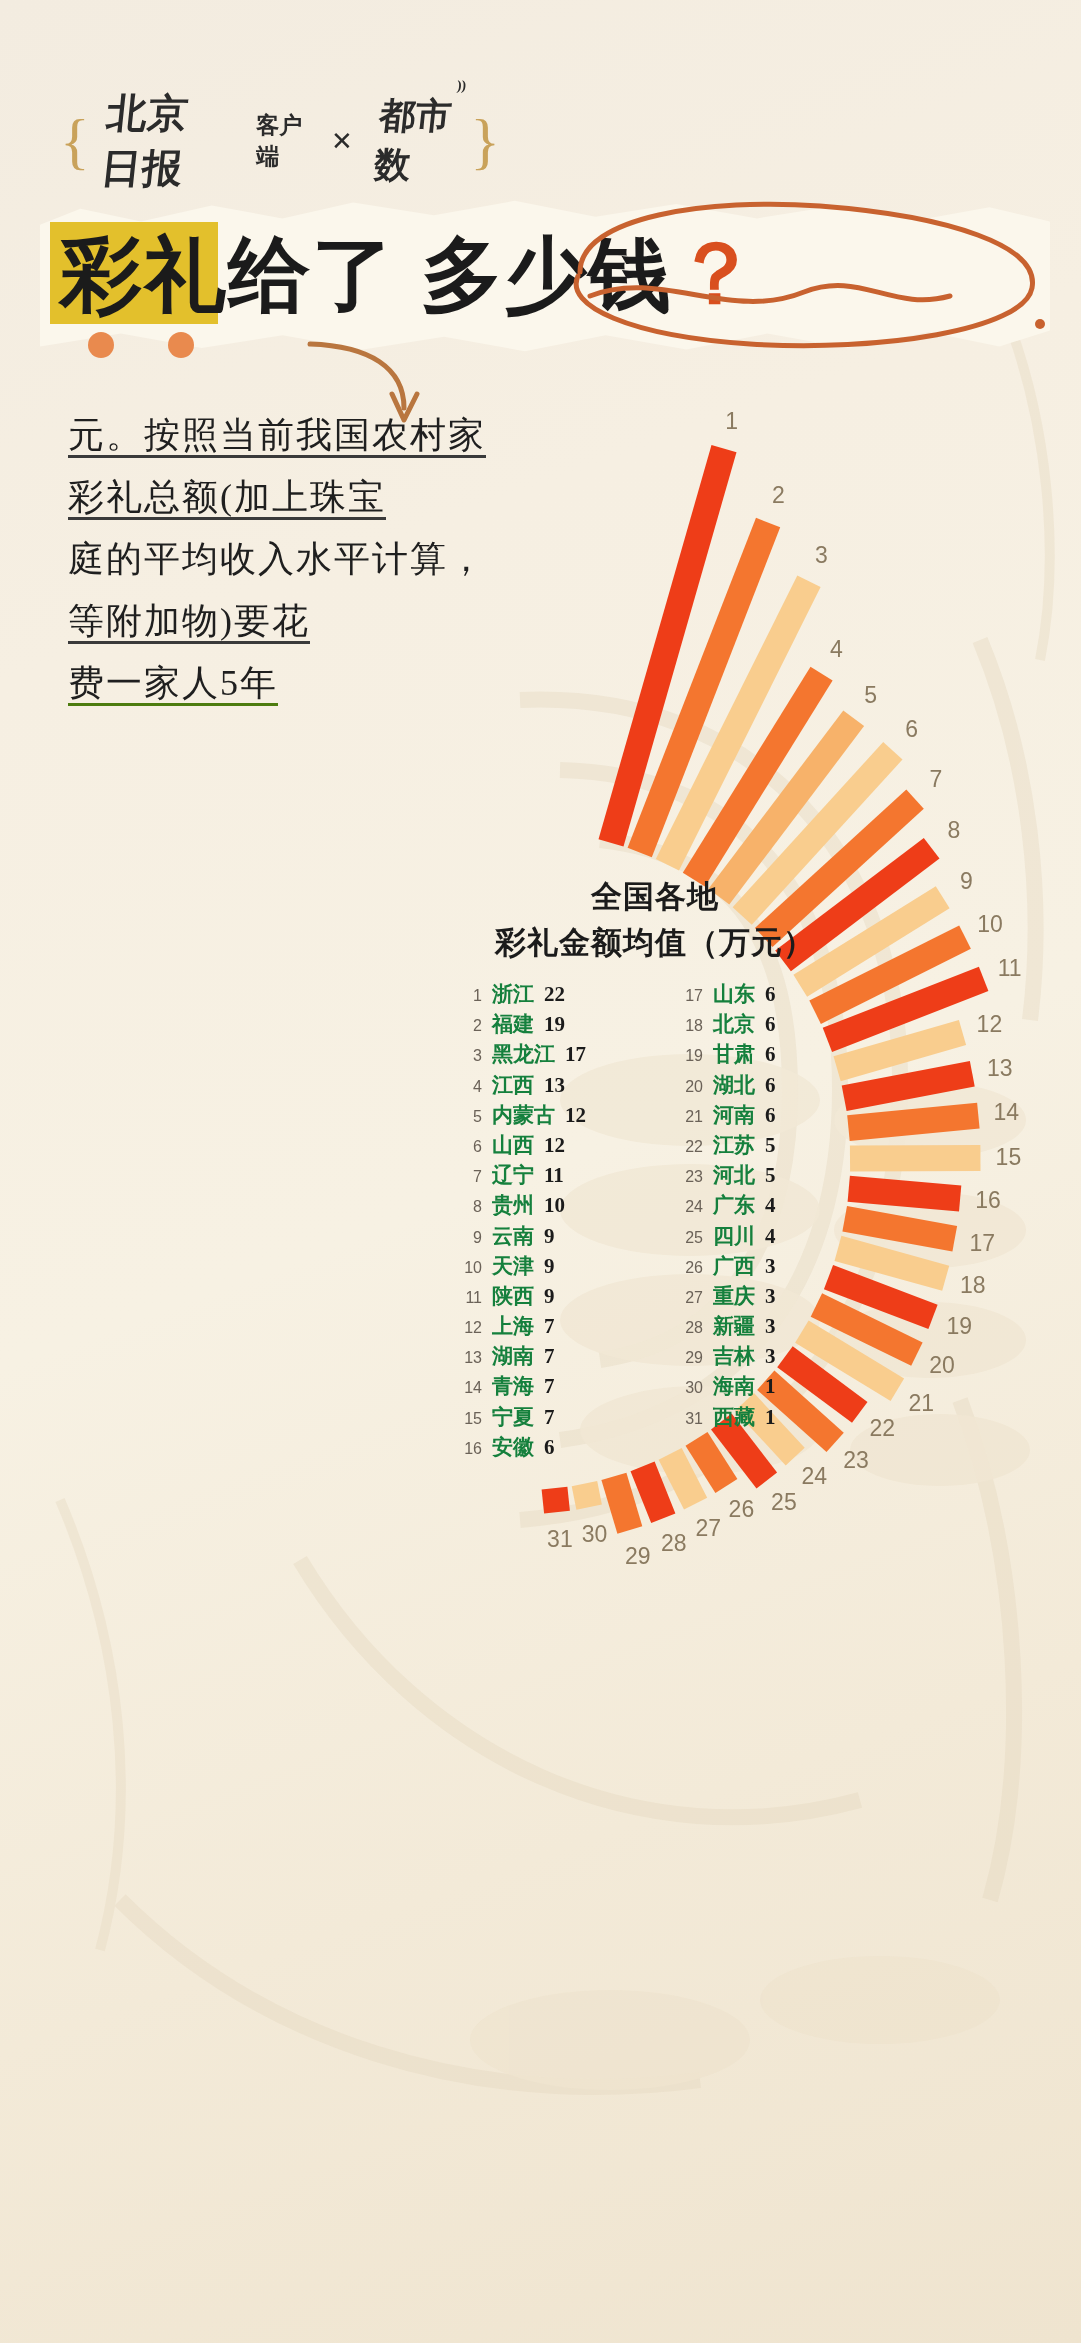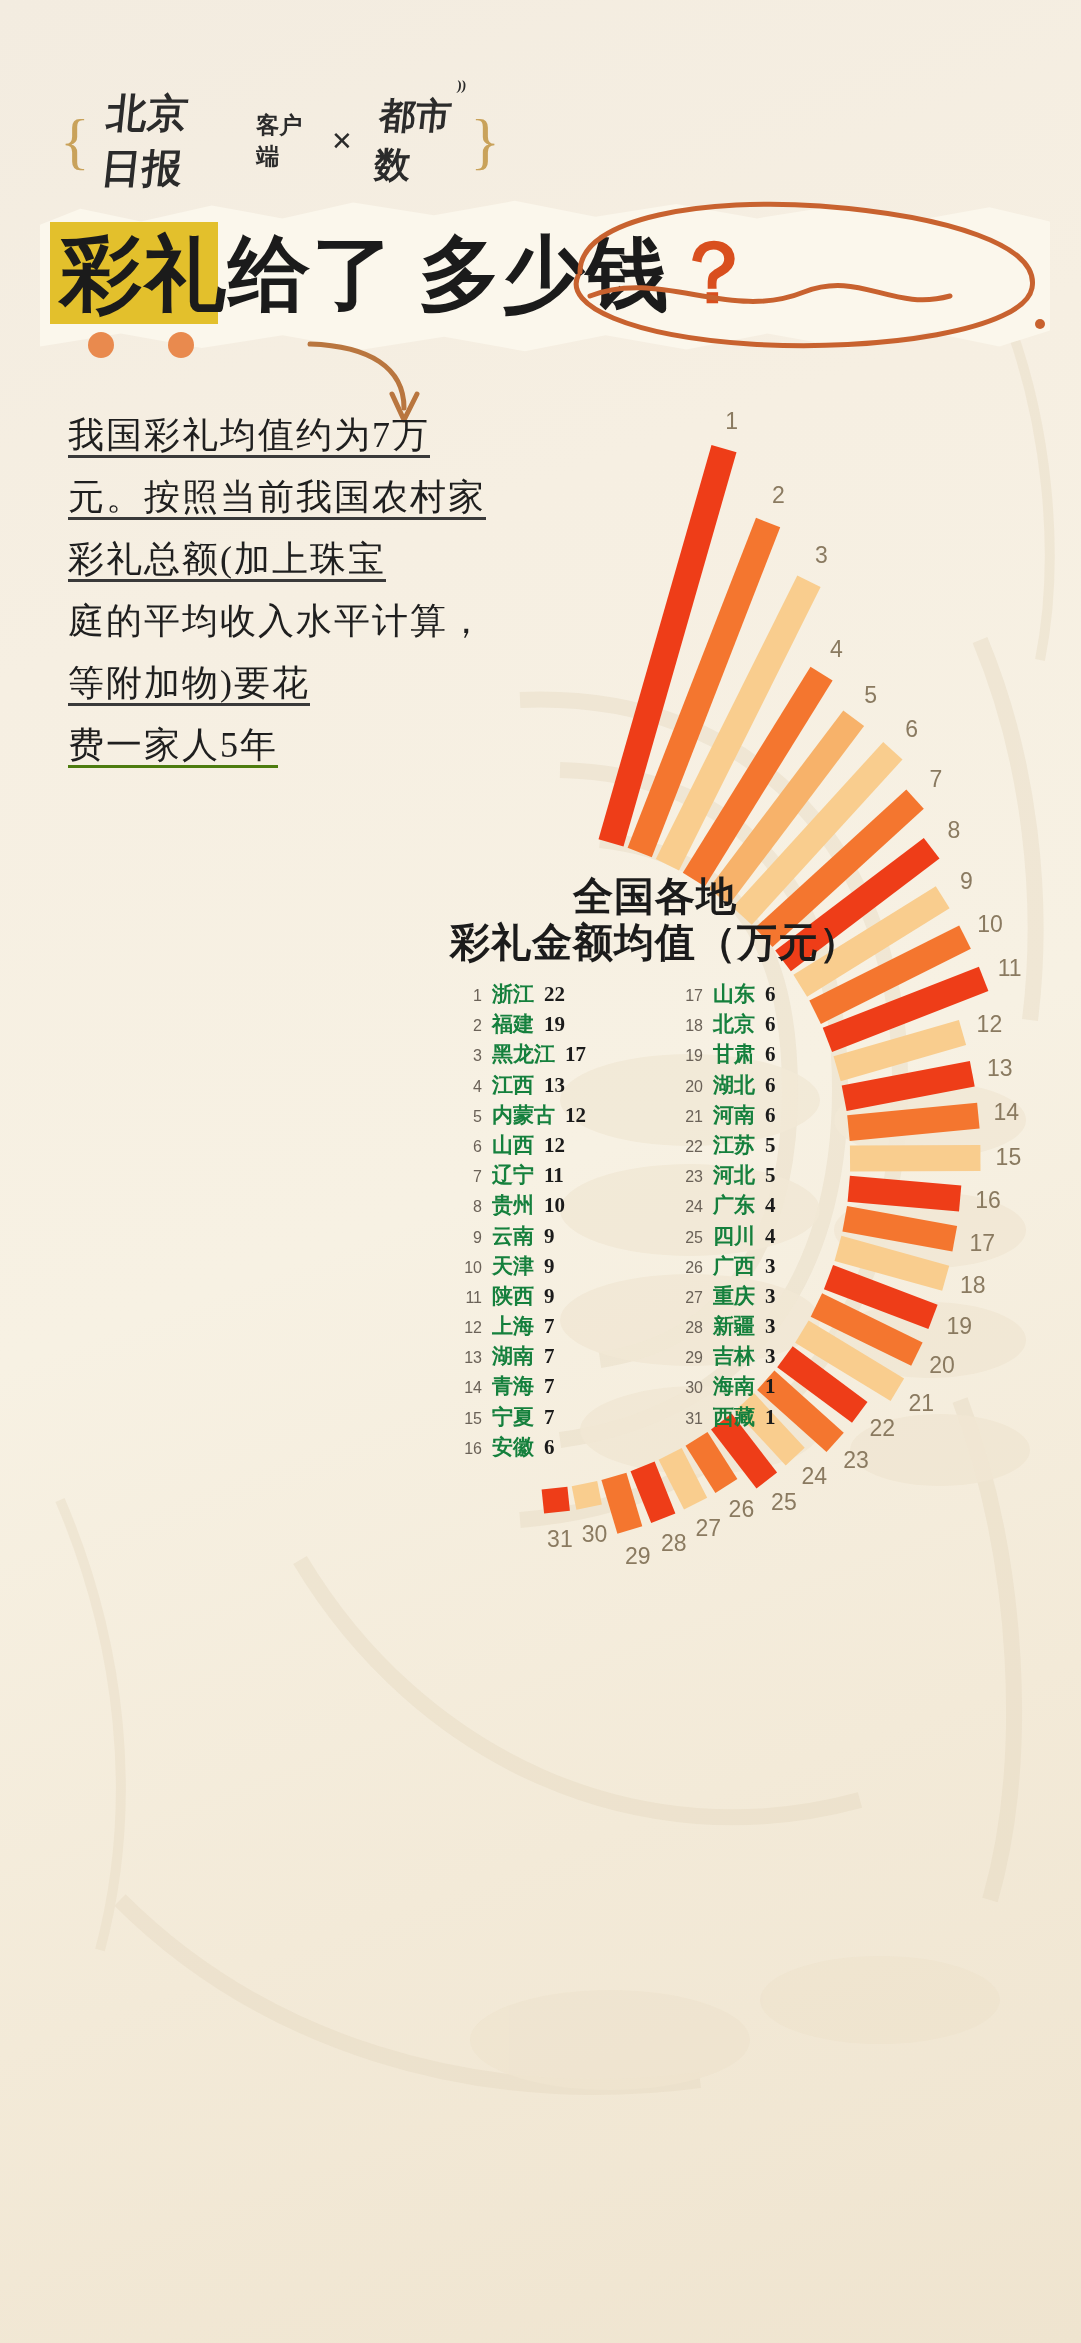--- a/index.html
+++ b/index.html
@@ -29,42 +29,42 @@
 
   
   .paper-band{position:absolute;left:40px;top:196px;width:1010px;height:160px;
     background:#fbf7ec;
     clip-path:polygon(0% 18%,4% 8%,10% 16%,17% 6%,24% 14%,31% 4%,39% 12%,47% 3%,55% 13%,63% 5%,71% 14%,79% 6%,87% 15%,94% 7%,100% 16%,100% 84%,95% 94%,88% 85%,80% 95%,72% 86%,64% 96%,56% 87%,48% 97%,40% 88%,32% 96%,24% 87%,16% 95%,8% 86%,0% 94%);
     box-shadow:0 2px 6px rgba(0,0,0,.04);}
 
   
   .title-wrap{position:absolute;left:48px;top:206px;width:1000px;height:140px;}
   .title-hl{position:absolute;left:2px;top:16px;width:168px;height:102px;background:#e3c02c;}
-  .title-text{position:relative;font-family:Liberation Serif, serif;font-weight:bold;
+  .title-text{position:relative;font-family:Liberation Sans, sans-serif;font-weight:bold;
               font-size:82px;color:#1b1b1b;letter-spacing:2px;line-height:134px;white-space:nowrap;padding-left:12px;}
   .title-text .q{color:#d94f1e;font-size:86px;}
   .scribble{position:absolute;left:520px;top:176px;width:540px;height:190px;pointer-events:none;}
   .dot-a,.dot-b{position:absolute;width:26px;height:26px;border-radius:50%;background:#e98a4e;}
   .dot-a{left:88px;top:332px;}
   .dot-b{left:168px;top:332px;}
 
   
   .lead{position:absolute;left:68px;top:404px;width:420px;
         font-family:"Liberation Serif",serif;font-size:36px;color:#1f1f1f;
         line-height:62px;letter-spacing:2px;}
   .lead .u-wave{border-bottom:3px solid #3a3a3a;}
   .lead .u-red{border-bottom:3px solid #4d7c0f;}
   .arrow-curve{position:absolute;left:300px;top:336px;width:130px;height:90px;}
 
   
   .chart{position:absolute;left:0;top:0;width:1081px;height:2343px;pointer-events:none;}
 
   
   .legend{position:absolute;left:440px;top:874px;width:430px;}
-  .legend-title{font-family:"Liberation Serif",serif;font-weight:bold;font-size:40px;
+  .legend-title{font-family:"Liberation Serif",serif;font-weight:bold;font-size:31px;
                 color:#1b1b1b;line-height:46px;text-align:center;letter-spacing:1px;}
   .legend-cols{display:flex;gap:26px;margin-top:14px;padding-left:14px;}
   .legend-col{flex:1;}
   .legend-item{display:flex;align-items:baseline;gap:10px;height:30.2px;}
   .legend-rank{width:28px;text-align:right;font-size:16px;color:#6b6258;}
   .legend-name{font-family:"Liberation Serif",serif;font-weight:bold;font-size:21px;color:#15803d;white-space:nowrap;}
   .legend-val{font-family:"Liberation Serif",serif;font-weight:bold;font-size:21px;color:#1b1b1b;}
 
   
   .footer{position:absolute;left:66px;bottom:66px;font-size:19px;color:#3b3b3b;line-height:34px;}
@@ -136,21 +136,20 @@
 
   <div class="dot-a"></div>
   <div class="dot-b"></div>
 
   <svg class="arrow-curve" viewBox="0 0 130 90">
     <path d="M10 8 C70 10 104 32 104 72" fill="none" stroke="#b9763f" stroke-width="5" stroke-linecap="round"></path>
     <path d="M92 58 L104 84 L117 58" fill="none" stroke="#b9763f" stroke-width="5" stroke-linecap="round" stroke-linejoin="round"></path>
   </svg>
 
   <div class="lead">
-    <div><span class="u-wave">我国彩礼均值约为7万</span></div>
     <div><span class="u-wave">元。按照当前我国农村家</span></div>
     <div><span class="u-wave">彩礼总额(加上珠宝</span></div>
     <div>庭的平均收入水平计算，</div>
     <div><span class="u-wave">等附加物)要花</span></div>
     <div><span class="u-red">费一家人5年</span></div>
   </div>
 
   <svg class="chart" id="spiral-chart" viewBox="0 0 1081 2343">
       <polygon points="623.5,846.4 736.5,452.2 711.5,445.1 598.5,839.2" fill="#ee3d18"></polygon>
       <text x="731.7" y="428.8" text-anchor="middle" font-size="23" fill="#8a7a60" font-family="&quot;Liberation Sans&quot;, sans-serif">1</text>

